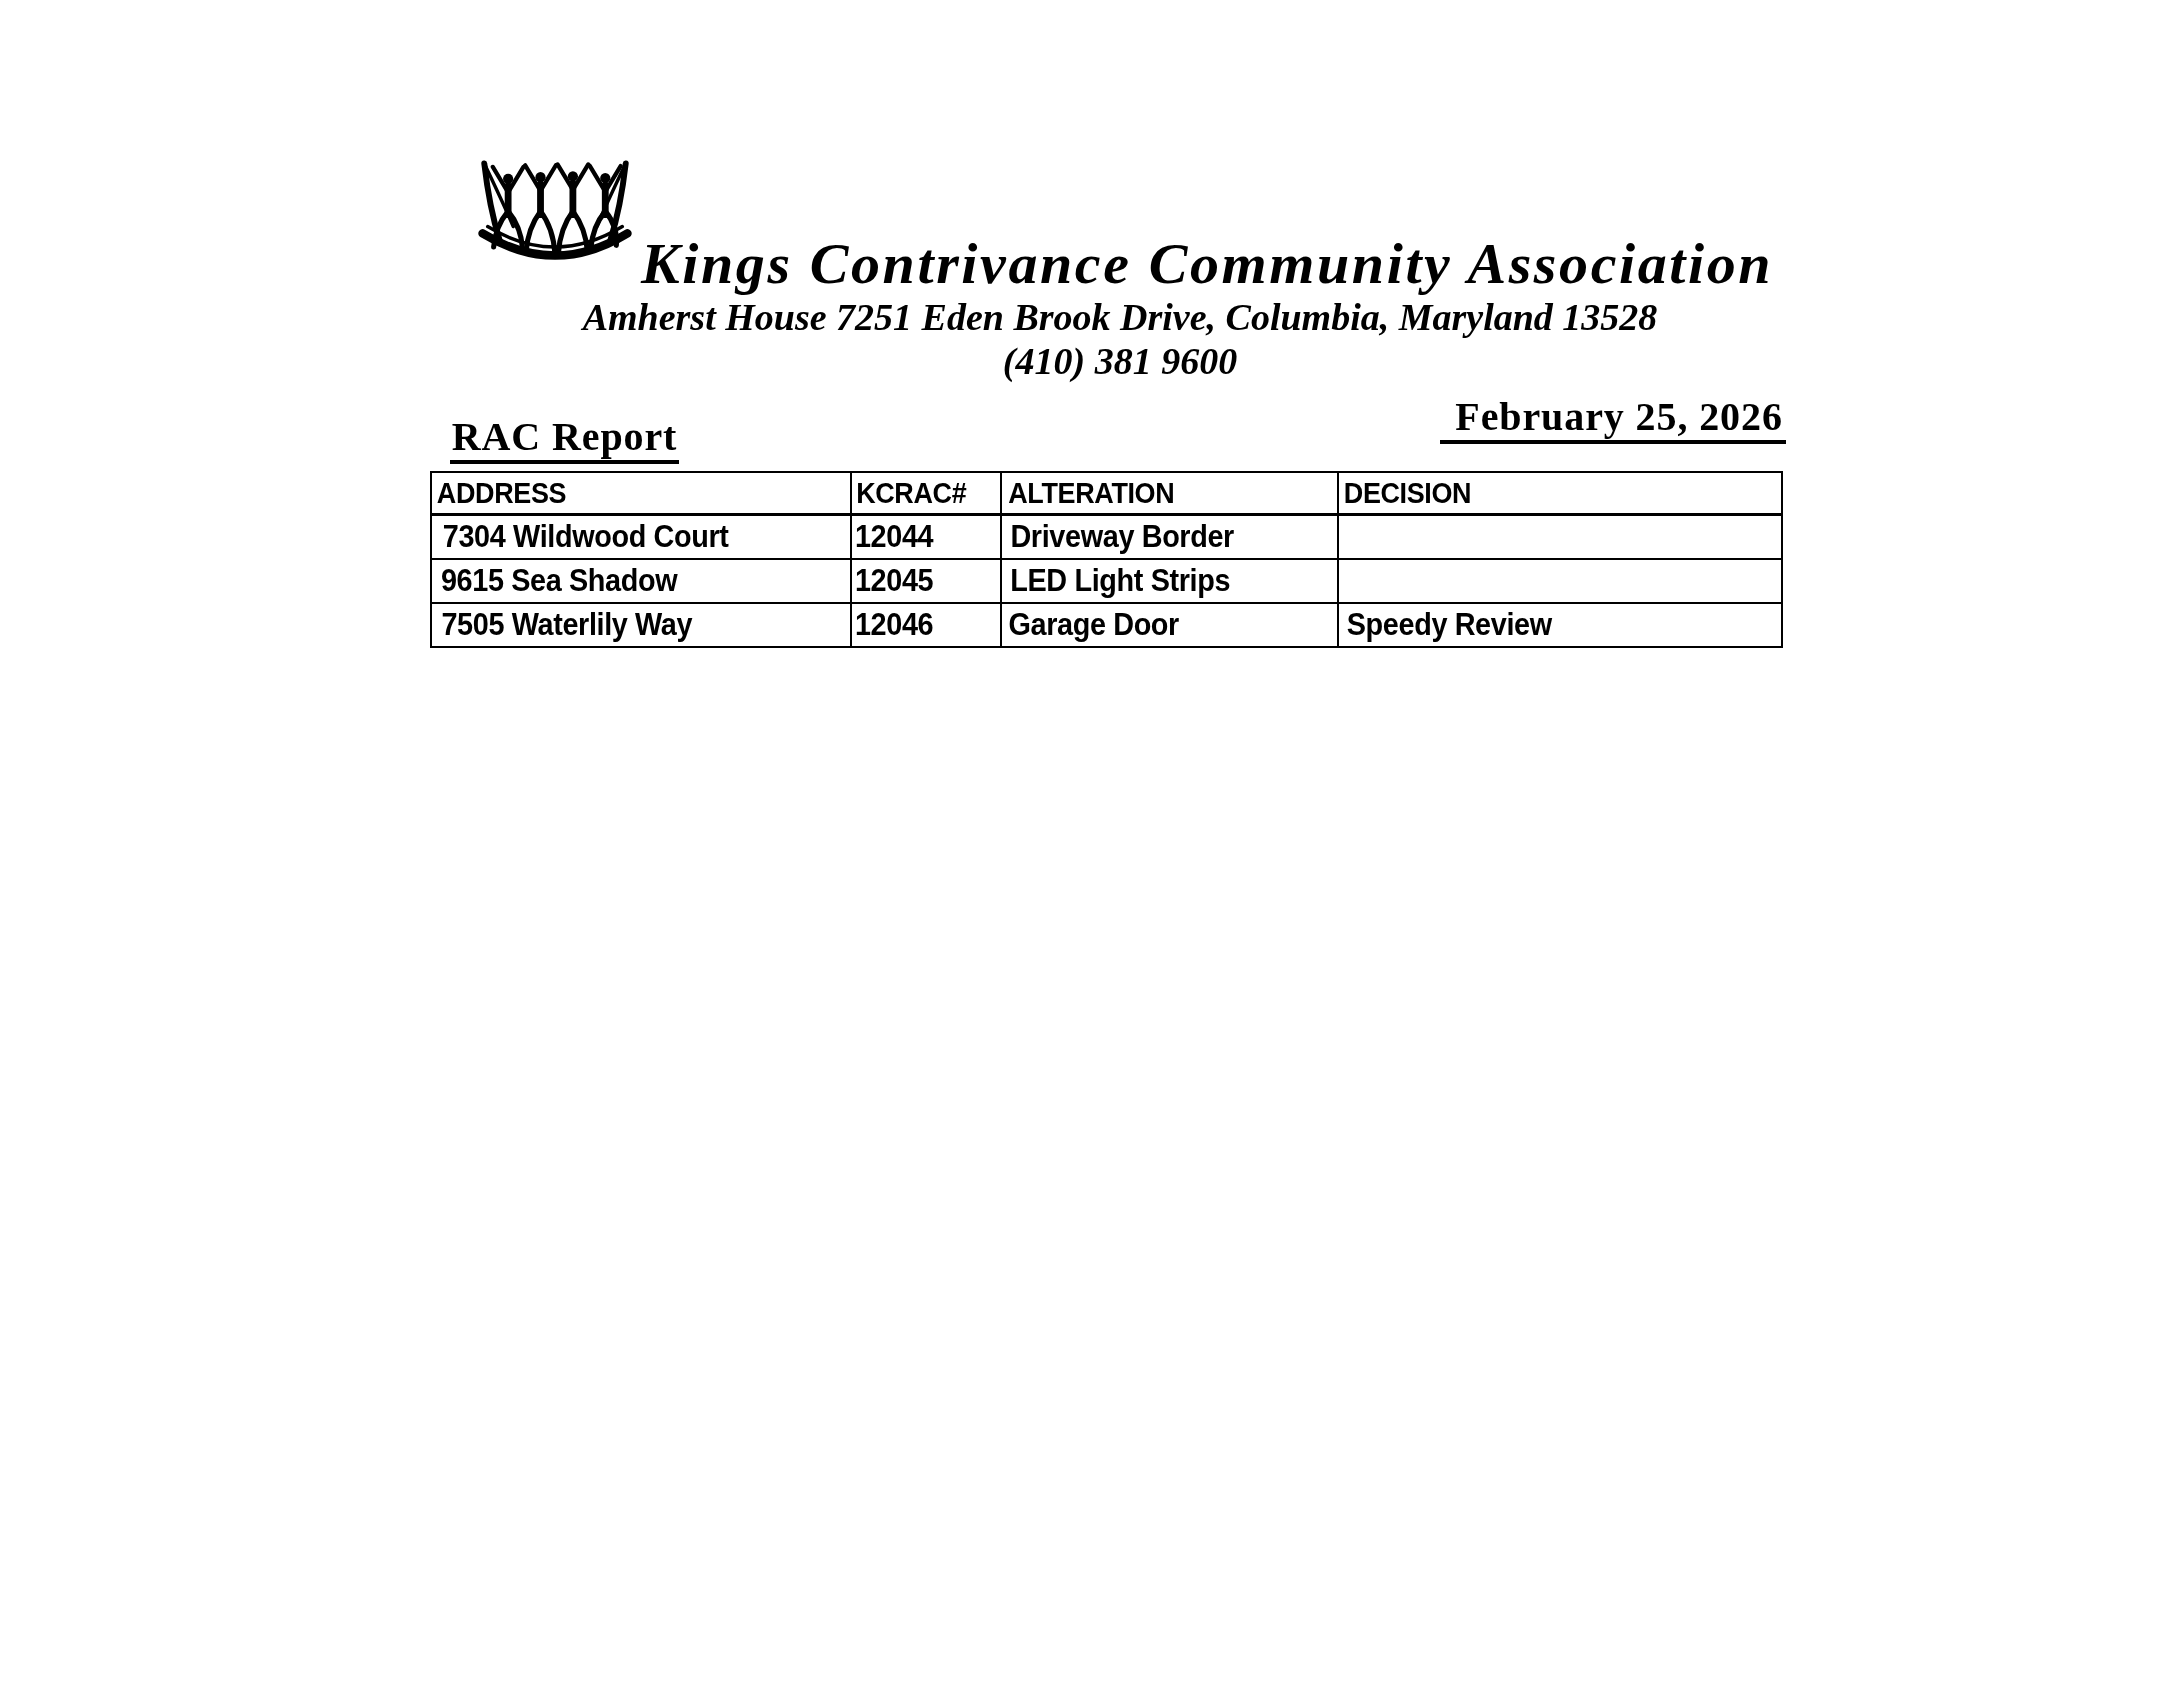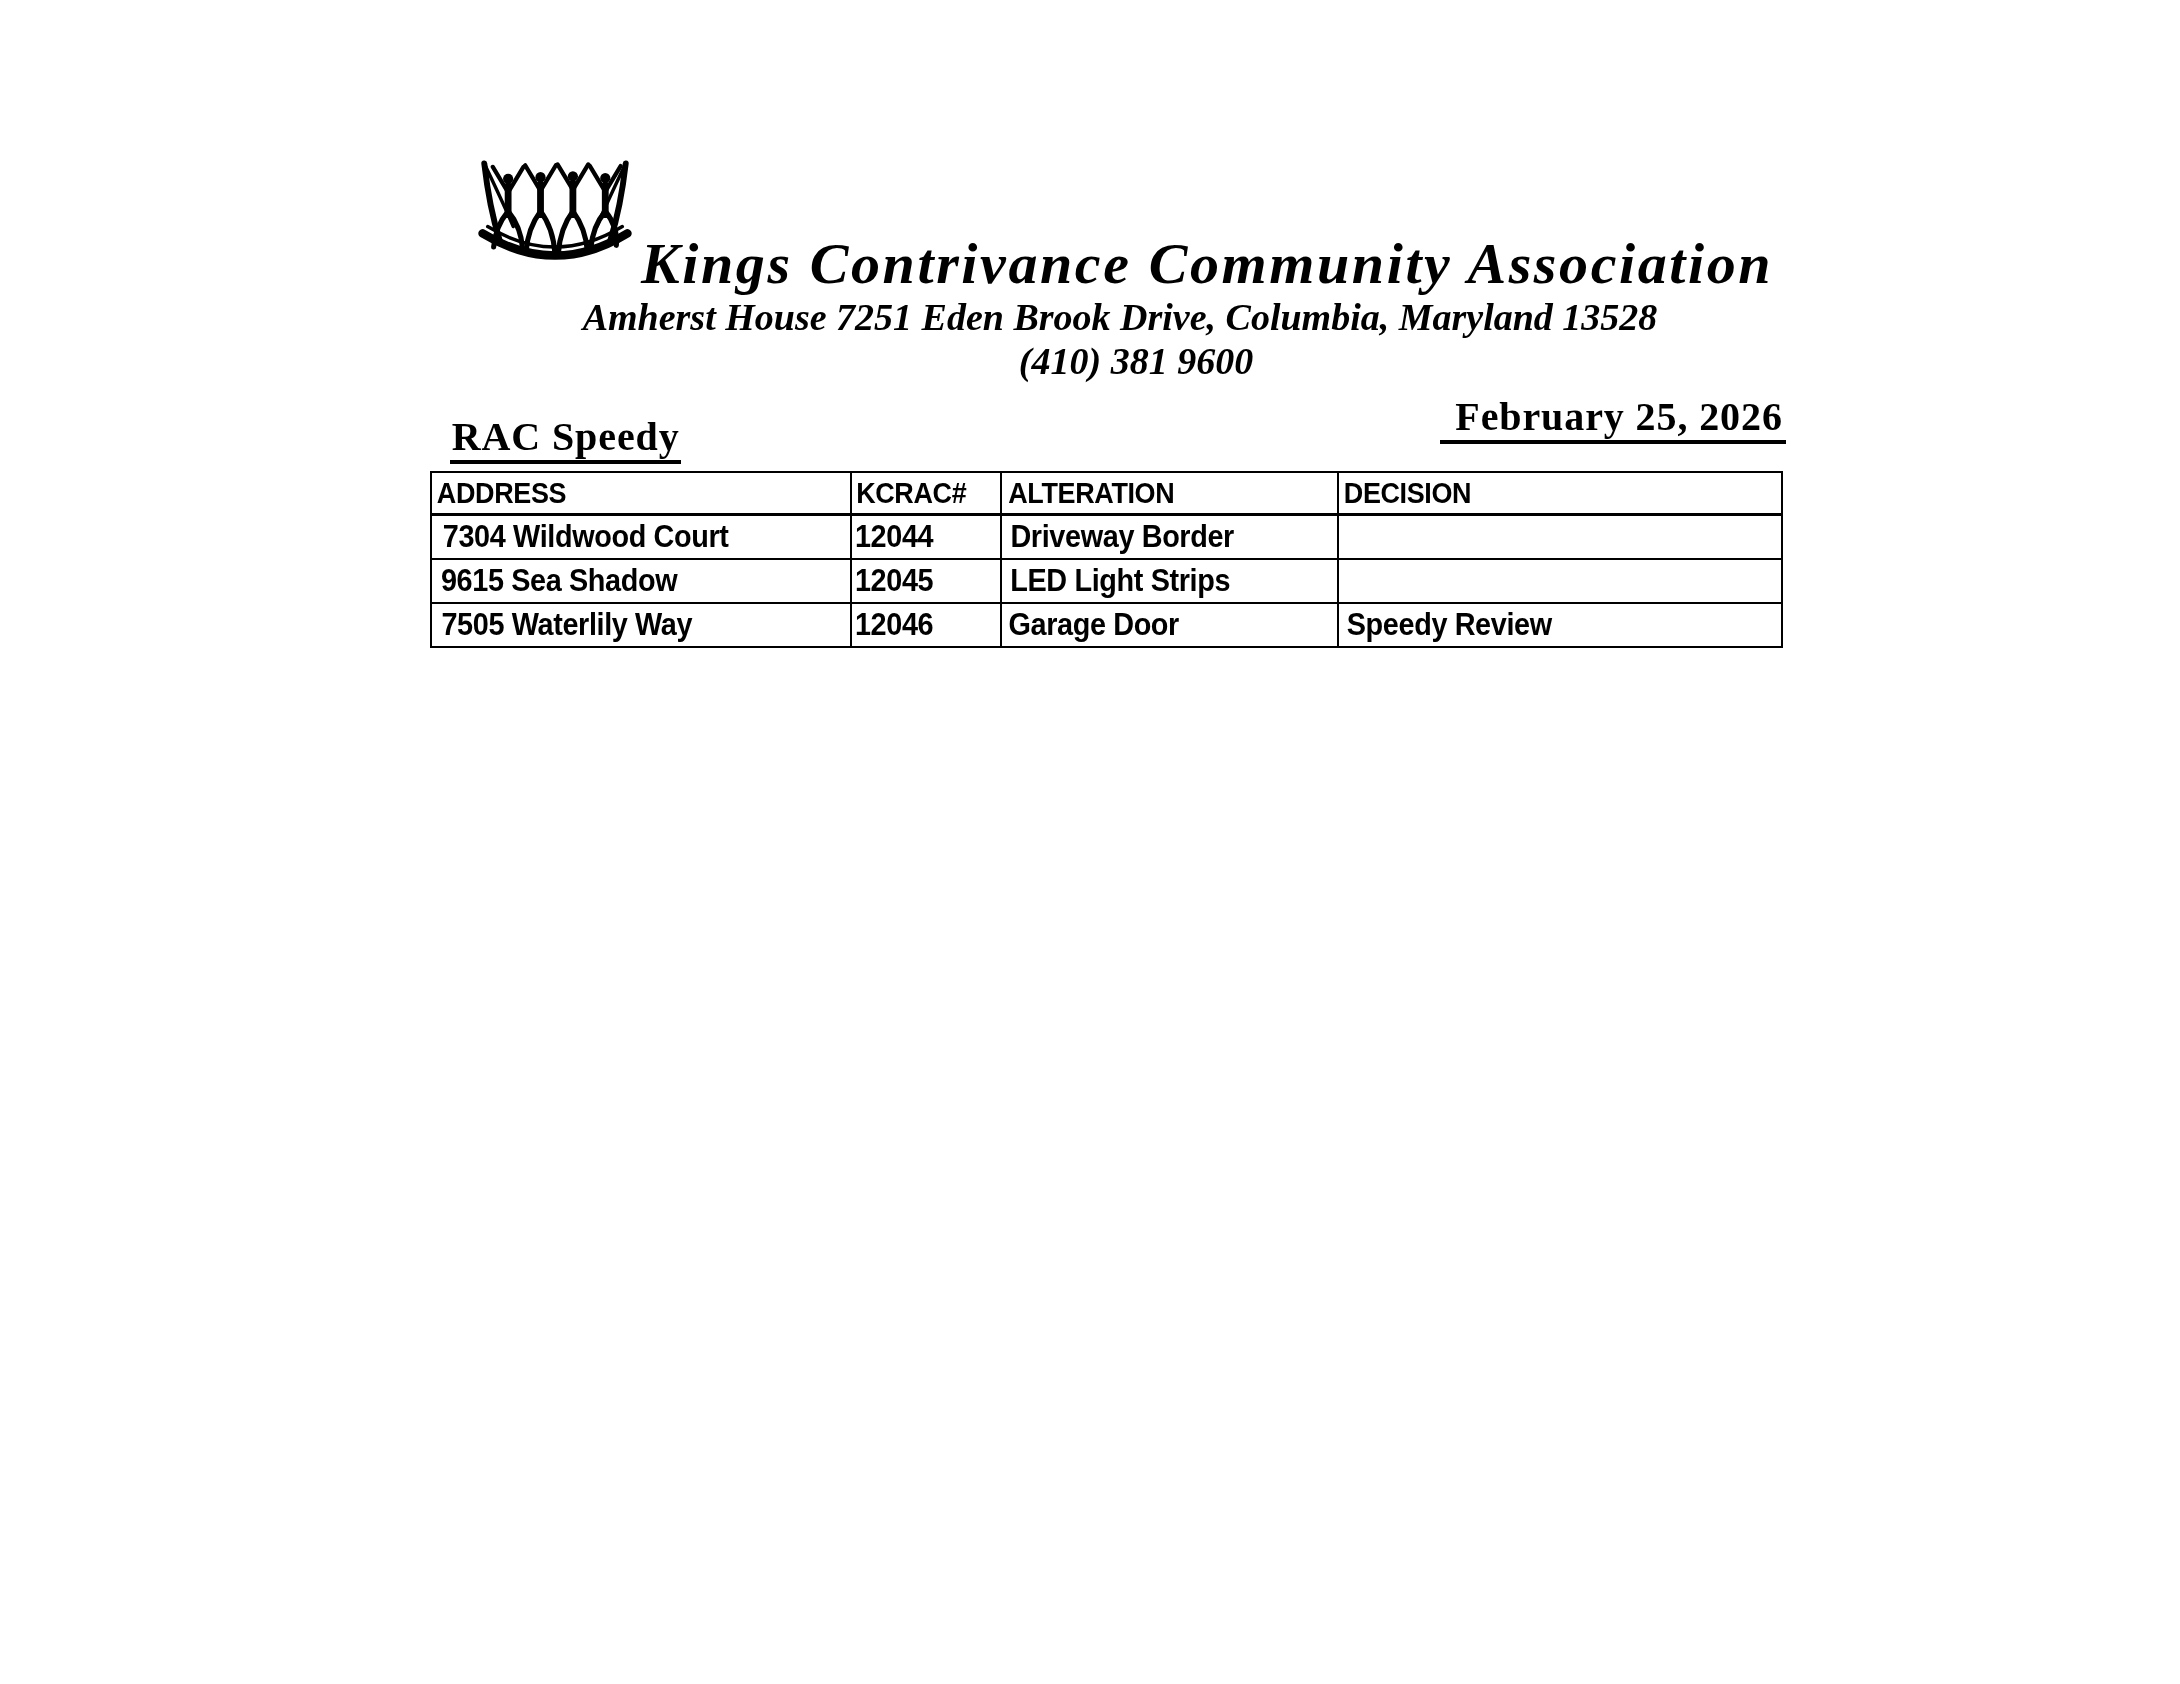--- a/index.html
+++ b/index.html
@@ -55,21 +55,20 @@
   .org-phone {
     position: absolute;
     left: 1120px;
     top: 342px;
     transform: translateX(-50%);
     font-size: 38px;
     font-weight: bold;
     font-style: italic;
     white-space: nowrap;
     line-height: 1;
-    margin-left: 16px;
   }
 
   
   .report-title {
     position: absolute;
     left: 450px;
     top: 417px;
     font-size: 40px;
     font-weight: bold;
     line-height: 1.0;
@@ -178,21 +177,21 @@
       <path d="M154,35 L154,70" stroke-width="8"></path>
       <path d="M154,66 Q139,84 137,110" stroke-width="6"></path>
       <path d="M154,66 Q169,84 167,106" stroke-width="6"></path>
     </g>
   </svg>
 
   <div class="org-title">Kings Contrivance Community Association</div>
   <div class="org-address">Amherst House 7251 Eden Brook Drive, Columbia, Maryland 13528</div>
   <div class="org-phone">(410) 381 9600</div>
 
-  <div class="report-title">RAC Speedy</div>
+  <div class="report-title">RAC Report</div>
   <div class="report-date">February 25, 2026</div>
 
   <table class="doc-table">
     <colgroup>
       <col class="col-address">
       <col class="col-kcrac">
       <col class="col-alteration">
       <col class="col-decision">
     </colgroup>
     <thead>

